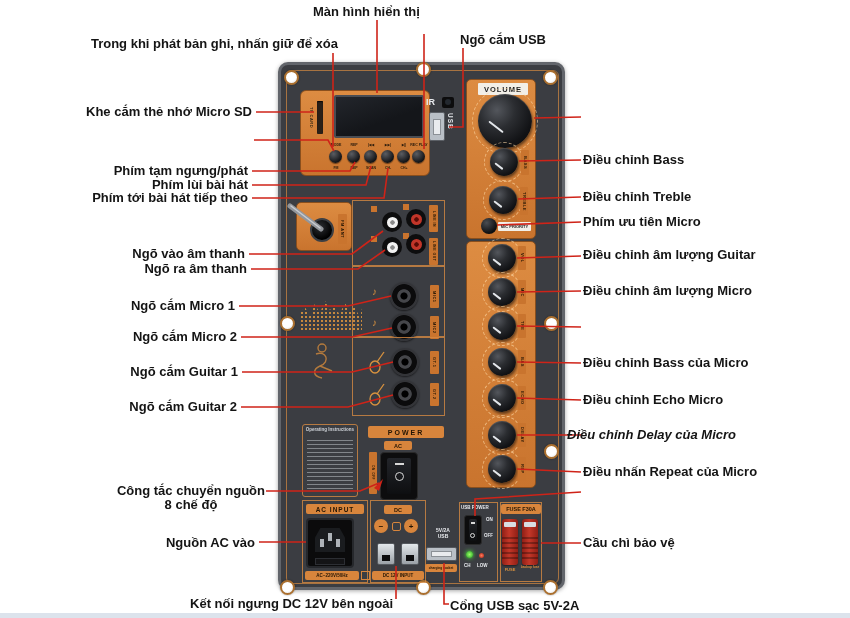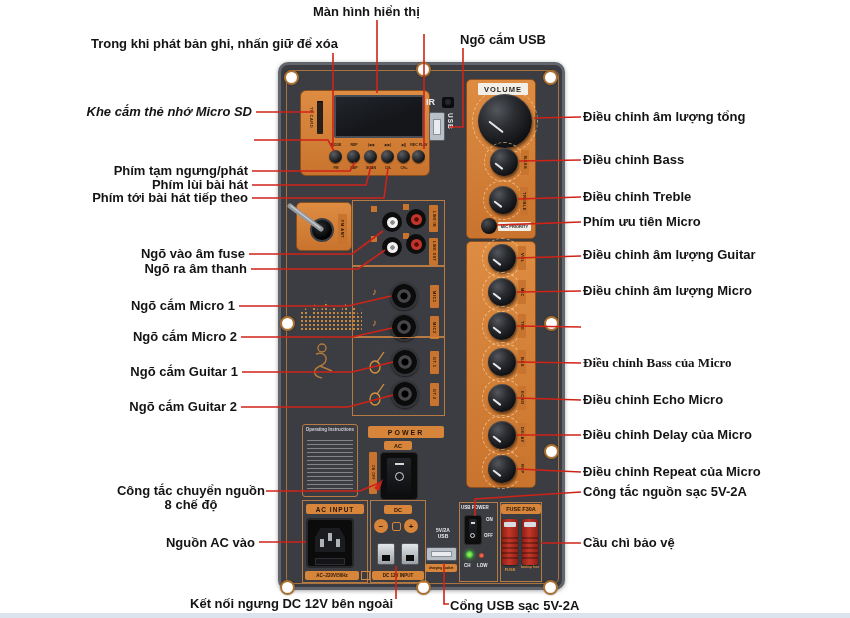--- a/index.html
+++ b/index.html
@@ -281,45 +281,43 @@
       <polyline points="475,516 475,499 581,492"></polyline>
       <polyline points="541,543 581,543"></polyline>
     </g>
     <polygon points="374,488 383,479 379,491" fill="#cf2318"></polygon>
   </svg>
 
   <div class="lbl r" style="right:512px;top:37px;">Trong khi phát bản ghi, nhấn giữ để xóa</div>
   <div class="lbl" style="left:313px;top:5px;text-align:center;">Màn hình hiển thị</div>
   <div class="lbl" style="left:460px;top:33px;">Ngõ cắm USB</div>
 
-  <div class="lbl r" style="right:598px;top:105px;font-style:italic;">Khe cắm thẻ nhớ Micro SD</div>
+  <div class="lbl r" style="right:598px;top:105px;">Khe cắm thẻ nhớ Micro SD</div>
   <div class="lbl r" style="right:602px;top:164px;">Phím tạm ngưng/phát</div>
   <div class="lbl r" style="right:602px;top:178px;">Phím lùi bài hát</div>
   <div class="lbl r" style="right:602px;top:191px;">Phím tới bài hát tiếp theo</div>
-  <div class="lbl r" style="right:605px;top:247px;">Ngõ vào âm fuse</div>
+  <div class="lbl r" style="right:605px;top:247px;">Ngõ vào âm thanh</div>
   <div class="lbl r" style="right:603px;top:262px;">Ngõ ra âm thanh</div>
   <div class="lbl r" style="right:615px;top:299px;">Ngõ cắm Micro 1</div>
   <div class="lbl r" style="right:613px;top:330px;">Ngõ cắm Micro 2</div>
   <div class="lbl r" style="right:612px;top:365px;">Ngõ cắm Guitar 1</div>
   <div class="lbl r" style="right:613px;top:400px;">Ngõ cắm Guitar 2</div>
   <div class="lbl" style="right:585px;top:484px;text-align:center;">
     <span>Công tắc chuyển nguồn</span><br><span>8 chế độ</span>
   </div>
   <div class="lbl r" style="right:595px;top:536px;">Nguồn AC vào</div>
 
-  <div class="lbl" style="left:583px;top:110px;">Điều chỉnh âm lượng tổng</div>
   <div class="lbl" style="left:583px;top:153px;">Điều chỉnh Bass</div>
   <div class="lbl" style="left:583px;top:190px;">Điều chỉnh Treble</div>
   <div class="lbl" style="left:583px;top:215px;">Phím ưu tiên Micro</div>
   <div class="lbl" style="left:583px;top:248px;">Điều chỉnh âm lượng Guitar</div>
   <div class="lbl" style="left:583px;top:284px;">Điều chỉnh âm lượng Micro</div>
-  <div class="lbl" style="left:583px;top:356px;font-family:Liberation Serif, serif;">Điều chỉnh Bass của Micro</div>
+  <div class="lbl" style="left:583px;top:356px;">Điều chỉnh Bass của Micro</div>
   <div class="lbl" style="left:583px;top:393px;">Điều chỉnh Echo Micro</div>
-  <div class="lbl" style="left:583px;top:428px;">Điều chỉnh Delay của Micro</div>
-  <div class="lbl" style="left:583px;top:465px;">Điều chỉnh Repeat của Micro</div>
-  <div class="lbl" style="left:583px;top:485px;">Công tắc nguồn sạc 5V-2A</div>
+  <div class="lbl" style="left:567px;top:428px;font-style:italic;">Điều chỉnh Delay của Micro</div>
+  <div class="lbl" style="left:583px;top:465px;">Điều nhấn Repeat của Micro</div>
   <div class="lbl" style="left:583px;top:536px;">Cầu chì bảo vệ</div>
 
   <div class="lbl r" style="right:457px;top:597px;">Kết nối ngưng DC 12V bên ngoài</div>
   <div class="lbl" style="left:450px;top:599px;">Cổng USB sạc 5V-2A</div>
 
   <div style="position:absolute;left:0;top:613px;width:850px;height:5px;background:#dce3ec;"></div>
 </div>
 
 </body></html>

